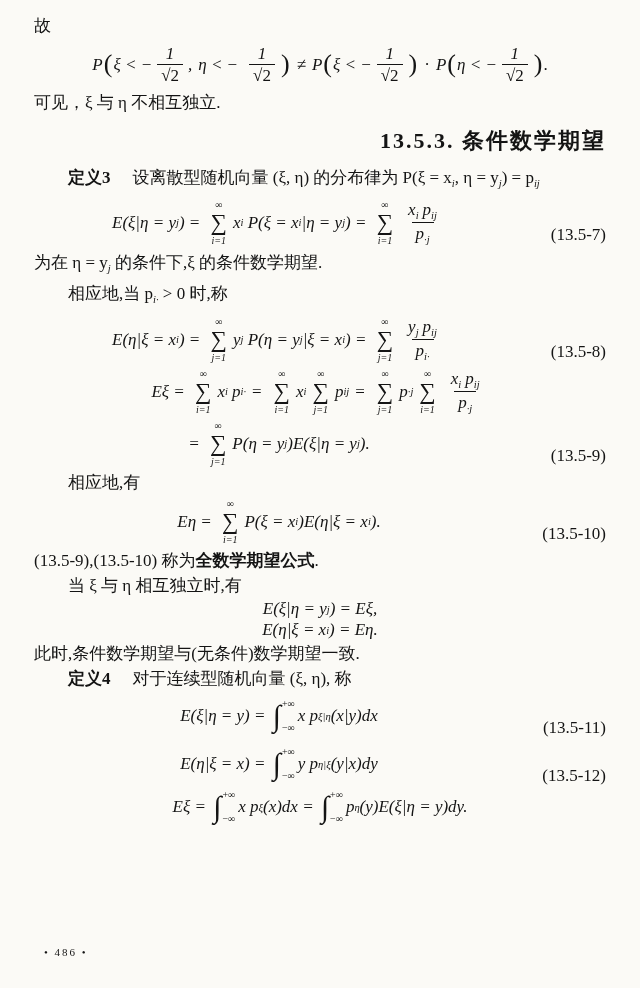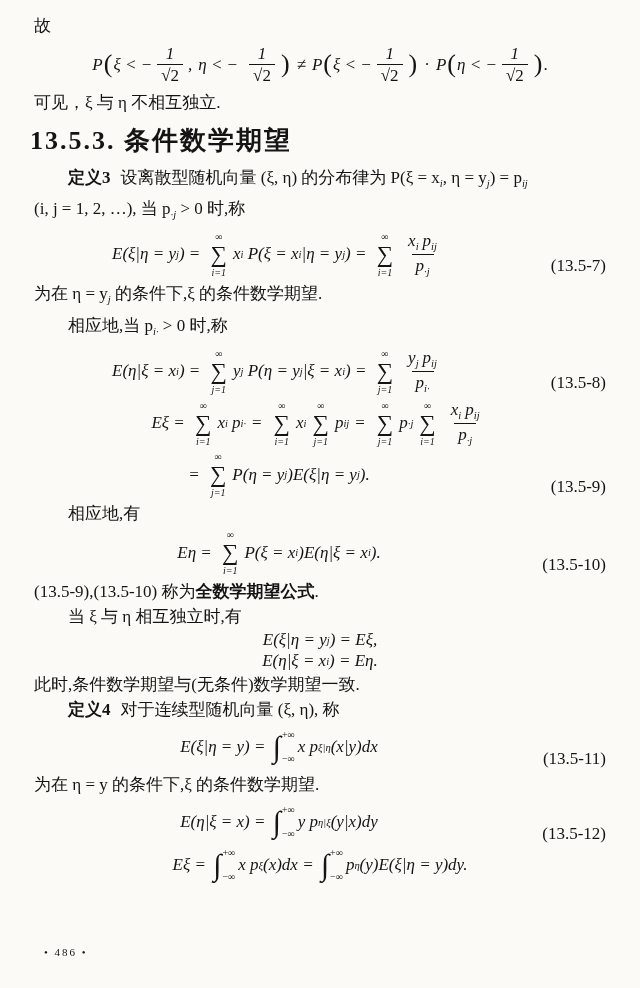--- a/index.html
+++ b/index.html
@@ -7,22 +7,22 @@
     width:640px;height:988px;margin:0 auto;position:relative;
     background:#fbfaf6;color:#141414;box-sizing:border-box;
     padding:12px 34px 0 34px;
     font-family:"Liberation Serif","DejaVu Serif",serif;
     font-size:17px;overflow:hidden;
   }
   .line{line-height:23px;margin:2px 0;}
   .ind{text-indent:2em;}
   .bold{font-weight:bold;}
   .it{font-style:italic;}
-  .deflabel{font-weight:bold;margin-right:10px;}
-  .heading{font-size:26px;font-weight:bold;letter-spacing:2px;margin:12px 0 10px -4px;line-height:30px;}
+  .deflabel{font-weight:bold;margin-right:22px;}
+  .heading{font-size:22px;font-weight:bold;letter-spacing:2px;margin:12px 0 10px -4px;line-height:30px;text-align:right;}
   
   .eqrow{display:flex;align-items:center;margin:4px 0;}
   .eqbody{flex:1;display:flex;justify-content:center;align-items:center;flex-wrap:nowrap;white-space:pre;}
   .eqnum{width:82px;text-align:right;font-style:normal;flex:none;margin-top:24px;}
   .sp{margin:0 6px;}
   .ml{margin-left:4px;}
   
   .bp{font-size:26px;font-weight:400;line-height:1;font-style:normal;margin:0 1px;position:relative;top:-1px;}
   
   .frac{display:inline-flex;flex-direction:column;align-items:center;vertical-align:middle;margin:0 5px;line-height:1.25;}
@@ -48,21 +48,20 @@
 
   <div class="eqrow" style="margin:6px 0 4px 0;">
     <div class="eqbody"><span class="it">P</span><span class="bp">(</span><span class="it">ξ &lt; −</span><span class="frac"><span class="fnum it">1</span><span class="fden">√2</span></span><span class="it">,</span><span class="it sp">η &lt; −</span><span class="frac"><span class="fnum it">1</span><span class="fden">√2</span></span><span class="bp">)</span><span class="sp">≠</span><span class="it">P</span><span class="bp">(</span><span class="it">ξ &lt; −</span><span class="frac"><span class="fnum it">1</span><span class="fden">√2</span></span><span class="bp">)</span><span class="sp">·</span><span class="it">P</span><span class="bp">(</span><span class="it">η &lt; −</span><span class="frac"><span class="fnum it">1</span><span class="fden">√2</span></span><span class="bp">)</span><span>.</span></div>
   </div>
 
   <div class="line"><span>可见，ξ 与 η 不相互独立.</span></div>
 
   <div class="heading"><span>13.5.3. 条件数学期望</span></div>
 
   <div class="line ind"><span class="deflabel">定义3</span><span>设离散型随机向量 (ξ, η) 的分布律为 P(ξ = x</span><sub class="sb">i</sub><span>, η = y</span><sub class="sb">j</sub><span>) = p</span><sub class="sb">ij</sub></div>
-  <div class="line"><span>(i, j = 1, 2, …), 当 p</span><sub class="sb">·j</sub><span> &gt; 0 时,称</span></div>
 
   <div class="eqrow">
     <div class="eqbody"><span class="it">E(ξ|η = y</span><sub class="sb">j</sub><span class="it">) = </span><span class="sum"><span class="sl">∞</span><span class="ss">∑</span><span class="sl it">i=1</span></span><span class="it">x</span><sub class="sb">i</sub><span class="it"> P(ξ = x</span><sub class="sb">i</sub><span class="it">|η = y</span><sub class="sb">j</sub><span class="it">) = </span><span class="sum"><span class="sl">∞</span><span class="ss">∑</span><span class="sl it">i=1</span></span><span class="frac"><span class="fnum"><span class="it">x</span><sub class="sb">i</sub><span class="it ml">p</span><sub class="sb">ij</sub></span><span class="fden"><span class="it">p</span><sub class="sb">·j</sub></span></span></div>
     <div class="eqnum">(13.5-7)</div>
   </div>
 
   <div class="line"><span>为在 η = y</span><sub class="sb">j</sub><span> 的条件下,ξ 的条件数学期望.</span></div>
   <div class="line ind"><span>相应地,当 p</span><sub class="sb">i·</sub><span> &gt; 0 时,称</span></div>
 
   <div class="eqrow">
@@ -98,21 +97,20 @@
   </div>
 
   <div class="line"><span>此时,条件数学期望与(无条件)数学期望一致.</span></div>
   <div class="line ind"><span class="deflabel">定义4</span><span>对于连续型随机向量 (ξ, η), 称</span></div>
 
   <div class="eqrow">
     <div class="eqbody"><span class="it">E(ξ|η = y) = </span><span class="int"><span class="isym">∫</span><span class="ilims"><span>+∞</span><span>−∞</span></span></span><span class="it">x p</span><sub class="sb">ξ|η</sub><span class="it">(x|y)dx</span></div>
     <div class="eqnum">(13.5-11)</div>
   </div>
 
-  <div class="line"><span>为在 η = y 的条件下,ξ 的条件数学期望.</span></div>
 
   <div class="eqrow">
     <div class="eqbody"><span class="it">E(η|ξ = x) = </span><span class="int"><span class="isym">∫</span><span class="ilims"><span>+∞</span><span>−∞</span></span></span><span class="it">y p</span><sub class="sb">η|ξ</sub><span class="it">(y|x)dy</span></div>
     <div class="eqnum">(13.5-12)</div>
   </div>
 
 
   <div class="eqrow" style="margin:2px 0;">
     <div class="eqbody"><span class="it">Eξ = </span><span class="int"><span class="isym">∫</span><span class="ilims"><span>+∞</span><span>−∞</span></span></span><span class="it">x p</span><sub class="sb">ξ</sub><span class="it">(x)dx = </span><span class="int"><span class="isym">∫</span><span class="ilims"><span>+∞</span><span>−∞</span></span></span><span class="it">p</span><sub class="sb">η</sub><span class="it">(y)E(ξ|η = y)dy.</span></div>
   </div>

